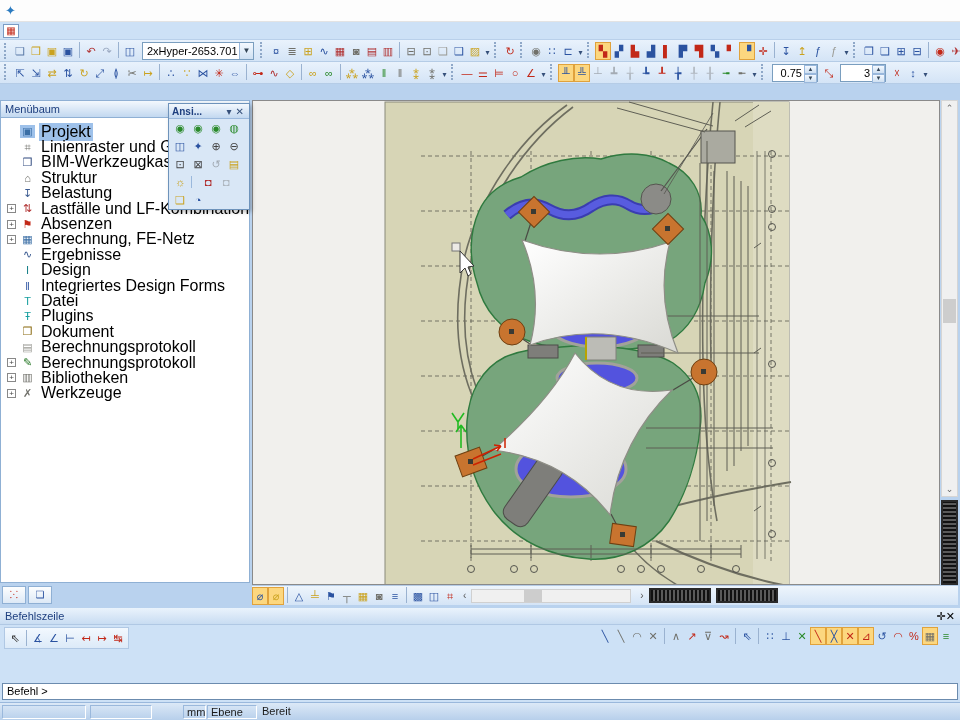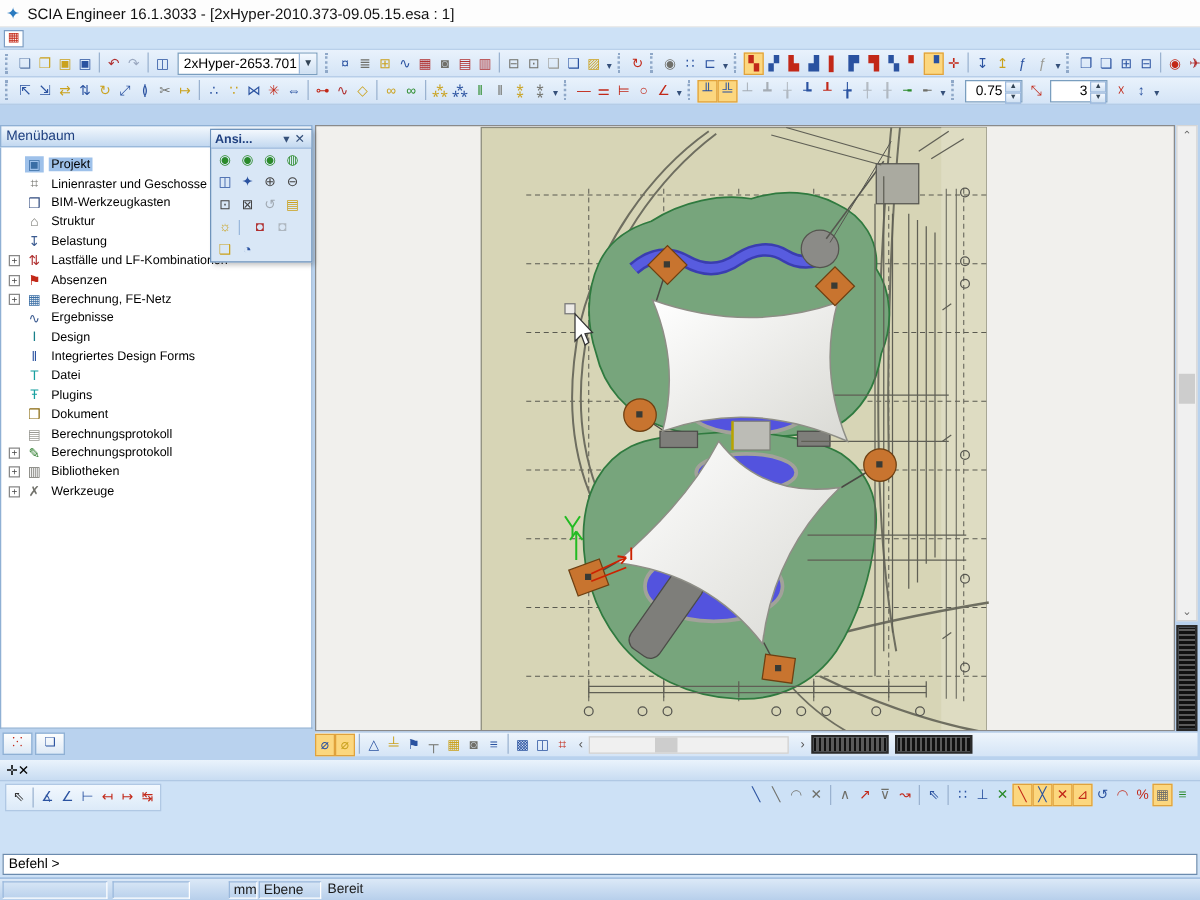--- a/index.html
+++ b/index.html
@@ -46,21 +46,21 @@
            display:flex; align-items:center; padding:0 4px; }
   .phead .ptitle { flex:1; color:#1e3f7f; font-size:11px; }
   .phead .px { color:#35507a; font-size:10px; padding:0 2px; cursor:default; }
   #treebody { position:absolute; left:0; top:18px; width:250px; height:465px; background:#fff;
               border:1px solid #8fb0d4; border-top:none; overflow:hidden; padding-top:6px; }
   .titem { display:flex; align-items:center; height:15.4px; padding-left:6px; cursor:default; white-space:nowrap; }
   .texp { width:9px; height:9px; margin-right:4px; flex:0 0 auto; font-size:8px; line-height:8px; text-align:center;
           color:#444; }
   .texp.box { border:1px solid #888; background:#fff; }
   .tico { width:15px; text-align:center; font-size:11px; margin-right:4px; flex:0 0 auto; }
-  .tlabel { font-size:10px; color:#000; padding:0 2px; }
+  .tlabel { font-size:16px; color:#000; padding:0 2px; }
   .titem.sel .tlabel, .titem.sel .tico { background:#9ec1ea; }
   #treefoot { position:absolute; left:0; top:485px; width:250px; height:20px; display:flex; gap:2px; padding:1px 0 0 2px; }
   #treefoot .ftab { width:24px; height:18px; background:linear-gradient(#fdfefe,#dde9f6); border:1px solid #8fb0d4;
                     text-align:center; line-height:16px; font-size:10px; }
 
   
   #viewport { position:absolute; left:252px; top:100px; width:688px; height:485px; background:#f1f0ed;
               border:1px solid #8a8a8a; overflow:hidden; }
   #vscroll { position:absolute; left:941px; top:100px; width:17px; height:397px; background:#f0f0f0; border:1px solid #d5d5d5; }
   #vscroll .sarrow { position:absolute; left:0; width:15px; height:14px; color:#666; font-size:9px; text-align:center; line-height:14px; }
@@ -104,21 +104,20 @@
            padding:0 3px; line-height:13px; }
 
   svg { display:block; }
 </style>
 </head>
 <body>
 <div id="app">
 
   <div id="titlebar">
     <span class="logo">✦</span>
-    <span class="ttl">SCIA Engineer 16.1.3033 - [2xHyper-2010.373-09.05.15.esa : 1]</span>
   </div>
 
   <div id="menubar">
     <span class="mdiico">▦</span>
   </div>
 
   <div id="tbrow1" class="tbrow">
     <span class="grip"></span>
     <span style="display:flex">
         <span class="tbi" style="color: rgb(90, 122, 168);">❏</span>
@@ -601,20 +600,21 @@
         <span class="tbi dis" style="color: rgb(112, 112, 106);">◘</span>
       </div>
     <div class="prow">
         <span class="tbi" style="color: rgb(202, 162, 30);">❑</span>
         <span class="tbi" style="color: rgb(42, 82, 160);">◔</span>
       </div>
   </div>
 
   <div id="cmdpanel">
     <div id="cmdhead">
+      <span class="ptitle">Befehlszeile</span>
       <span class="px">✛</span>
       <span class="px">✕</span>
     </div>
     <div id="cmdtools">
       <span class="lgrp">
           <span class="tbi" style="color: rgb(51, 51, 51);">⇖</span>
           <span class="sep"></span>
           <span class="tbi" style="color: rgb(42, 82, 160);">∡</span>
           <span class="tbi" style="color: rgb(42, 82, 160);">∠</span>
           <span class="tbi" style="color: rgb(42, 82, 160);">⊢</span>

